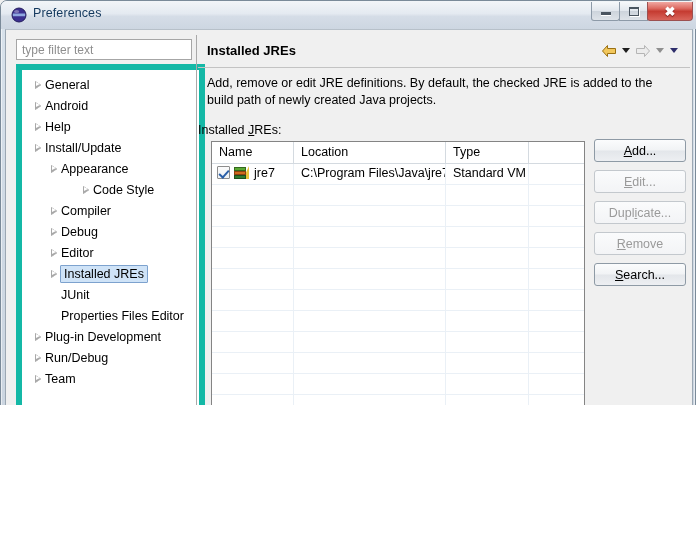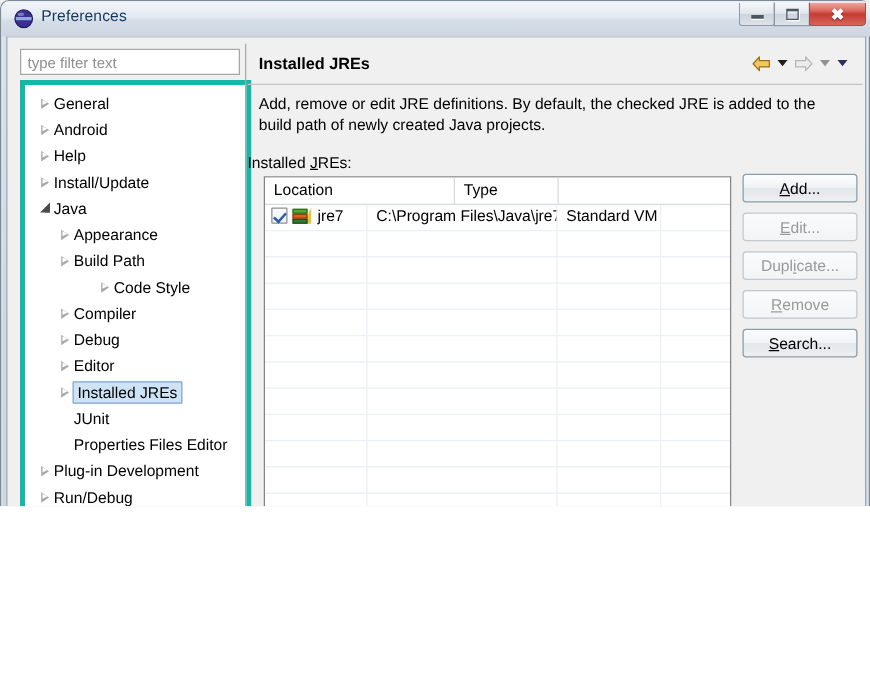--- a/index.html
+++ b/index.html
@@ -126,21 +126,21 @@
     line-height: 19px;
     outline: none;
   }
   .filter-box::placeholder { color: #8e8e8e; opacity: 1; }
   .tree-panel {
     position: absolute;
     left: 10px; top: 34px;
     width: 177px;
     height: 422px;
     background: #ffffff;
-    border: 4px solid #14b8a6;
+    border: 6px solid #14b8a6;
     overflow: hidden;
   }
   .tree-list { padding-top: 4px; }
   .tree-item {
     height: 21px;
     display: flex;
     align-items: center;
     font-size: 12.5px;
     color: #000000;
     white-space: nowrap;
@@ -473,37 +473,25 @@
                 <span class="tri-collapsed"></span>
               </span>
               <span class="tree-label">Help</span>
             </div>
             <div class="tree-item" style="padding-left: 8px;">
               <span class="tw">
                 <span class="tri-collapsed"></span>
               </span>
               <span class="tree-label">Install/Update</span>
             </div>
-            <div class="tree-item" style="padding-left: 8px;">
-              <span class="tw">
-                <span class="tri-expanded"></span>
-              </span>
-              <span class="tree-label">Java</span>
-            </div>
             <div class="tree-item" style="padding-left: 24px;">
               <span class="tw">
                 <span class="tri-collapsed"></span>
               </span>
               <span class="tree-label">Appearance</span>
-            </div>
-            <div class="tree-item" style="padding-left: 24px;">
-              <span class="tw">
-                <span class="tri-collapsed"></span>
-              </span>
-              <span class="tree-label">Build Path</span>
             </div>
             <div class="tree-item" style="padding-left: 24px; margin-left: 32px;">
               <span class="tw">
                 <span class="tri-collapsed"></span>
               </span>
               <span class="tree-label">Code Style</span>
             </div>
             <div class="tree-item" style="padding-left: 24px;">
               <span class="tw">
                 <span class="tri-collapsed"></span>
@@ -585,20 +573,21 @@
             </div>
           </div>
         </div>
 
         <div class="description">Add, remove or edit JRE definitions. By default, the checked JRE is added to the build path of newly created Java projects.</div>
 
         <div class="table-label"><span>Installed </span><u>J</u><span>REs:</span></div>
 
         <div class="jre-table">
           <div class="thead" id="jre-thead">
+              <div class="th col0">Name</div>
               <div class="th col1">Location</div>
               <div class="th col2">Type</div>
               <div class="th col3"></div>
             </div>
           <div id="jre-tbody">
               <div class="trow">
                 <div class="td col0 namecell">
                   <span class="cbx"></span>
                   <span class="jre-icon">
                     <i class="bkq"></i>

